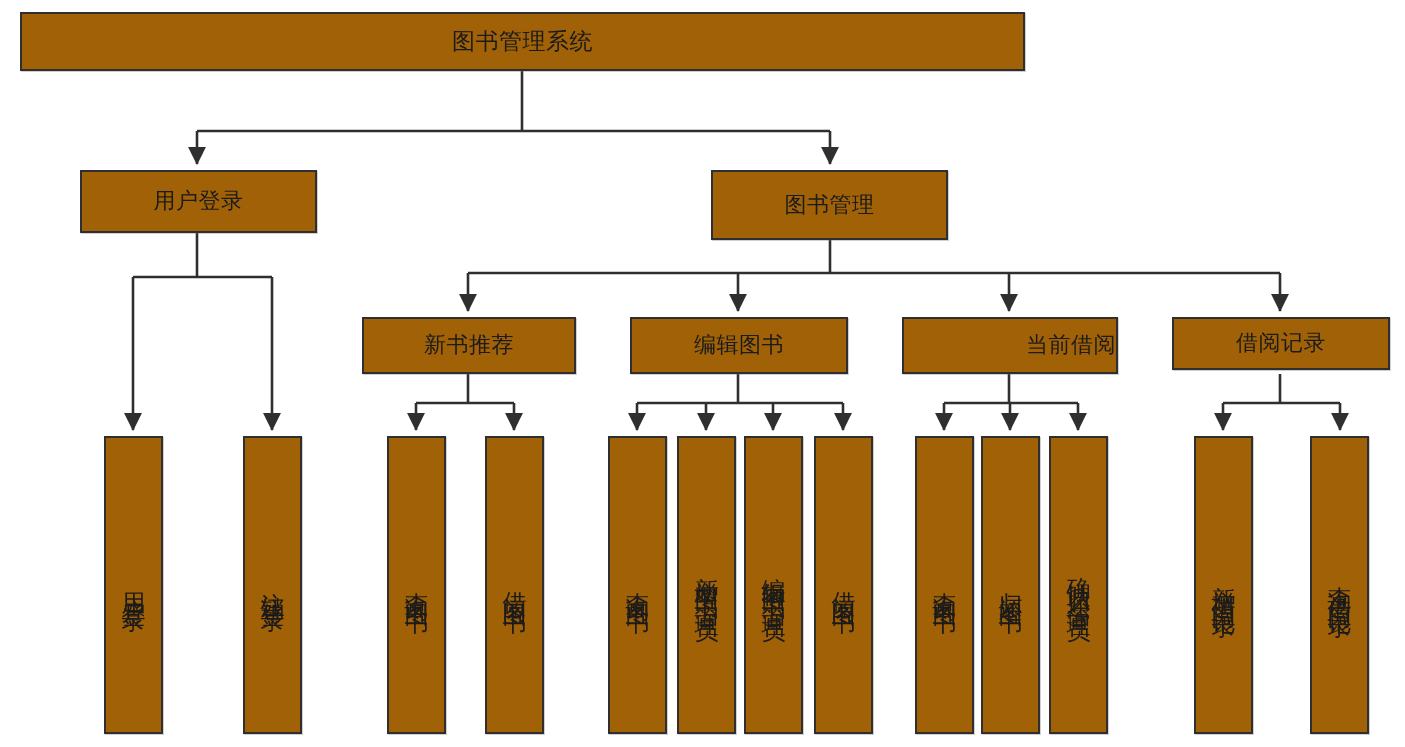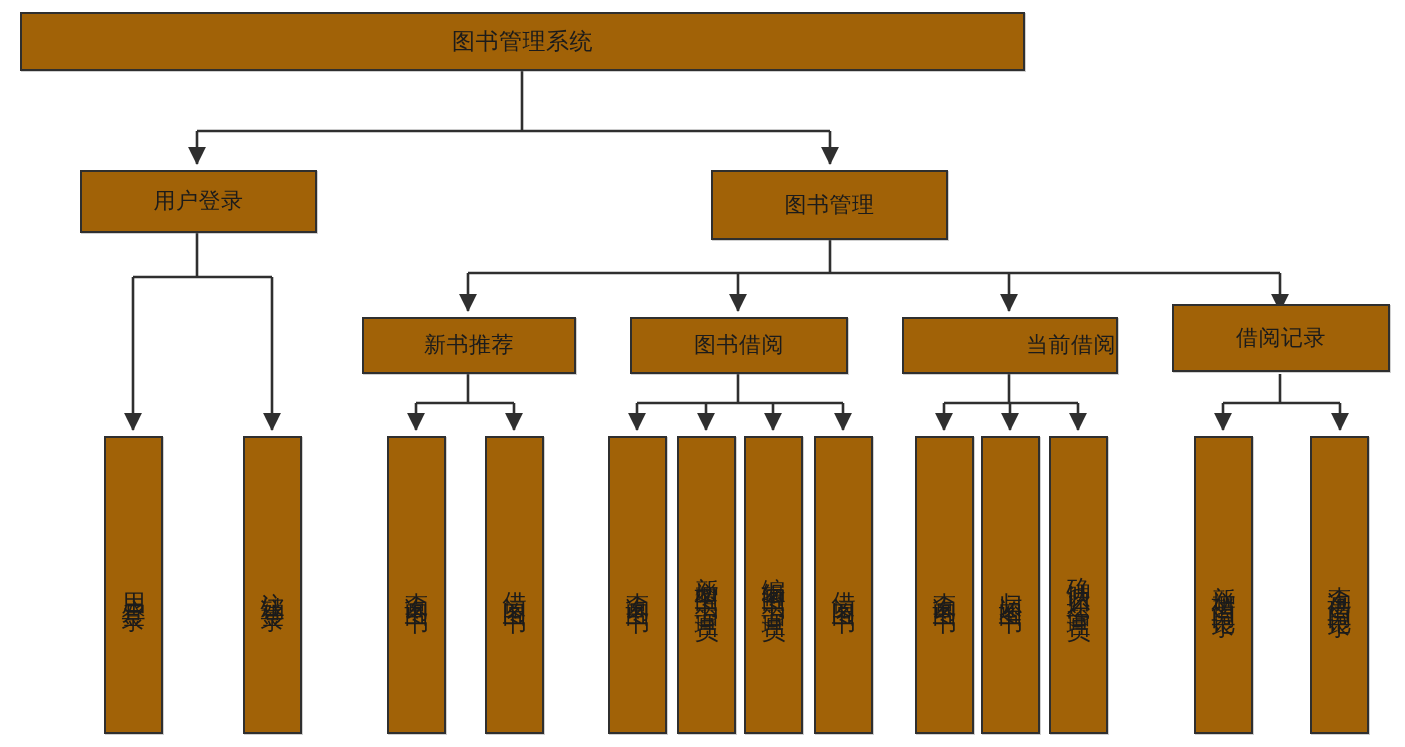--- a/index.html
+++ b/index.html
@@ -116,26 +116,26 @@
     <span class="label">用户登录</span>
   </div>
   <div class="node h" style="left:711px;top:170px;width:237px;height:70px;">
     <span class="label">图书管理</span>
   </div>
 
   <div class="node h" style="left:362px;top:317px;width:214px;height:57px;">
     <span class="label">新书推荐</span>
   </div>
   <div class="node h" style="left:630px;top:317px;width:218px;height:57px;">
-    <span class="label">图书借阅</span>
+    <span class="label">编辑图书</span>
   </div>
   <div class="node h" style="left:902px;top:317px;width:216px;height:57px;justify-content:flex-end;">
     <span class="label">当前借阅</span>
   </div>
-  <div class="node h" style="left:1172px;top:304px;width:218px;height:68px;">
+  <div class="node h" style="left:1172px;top:317px;width:218px;height:53px;">
     <span class="label">借阅记录</span>
   </div>
 
   <div class="node v" style="left:104px;top:436px;width:59px;height:298px;">
     <span class="label">用户登录</span>
   </div>
   <div class="node v" style="left:243px;top:436px;width:59px;height:298px;">
     <span class="label">注销登录</span>
   </div>
 

